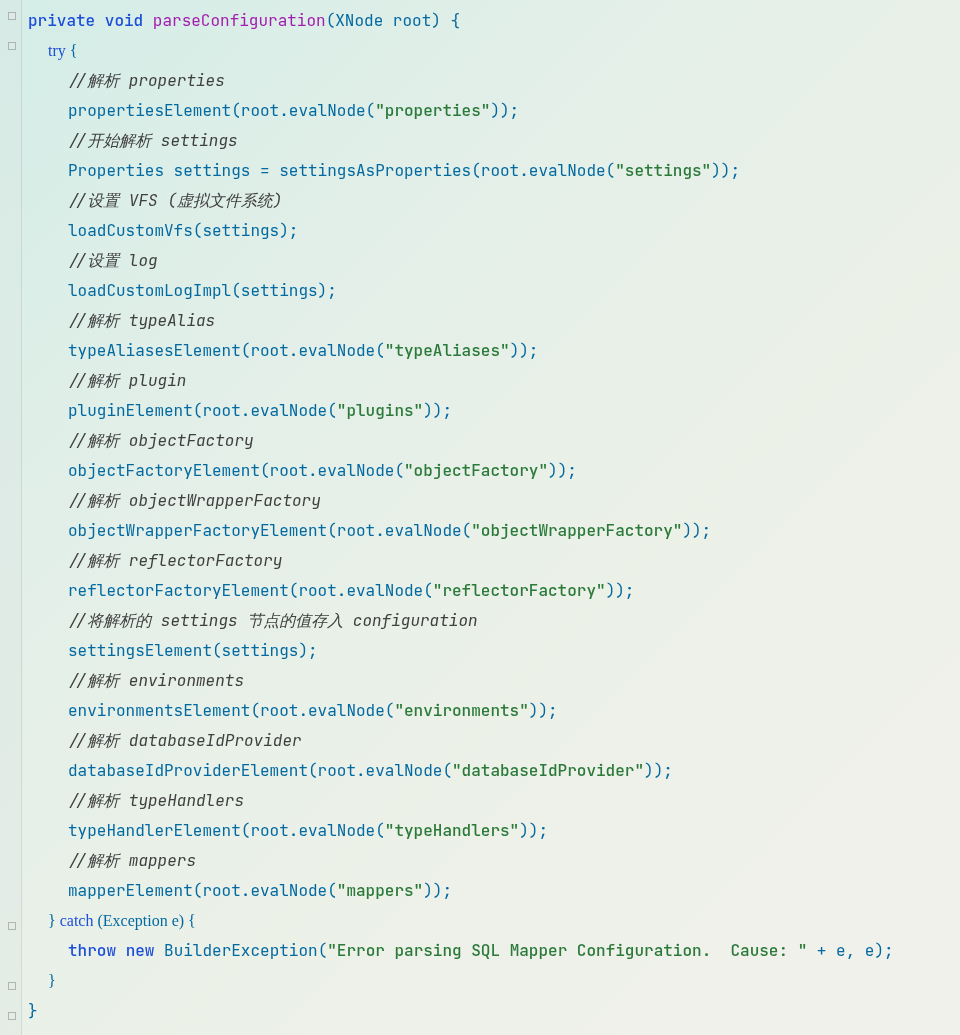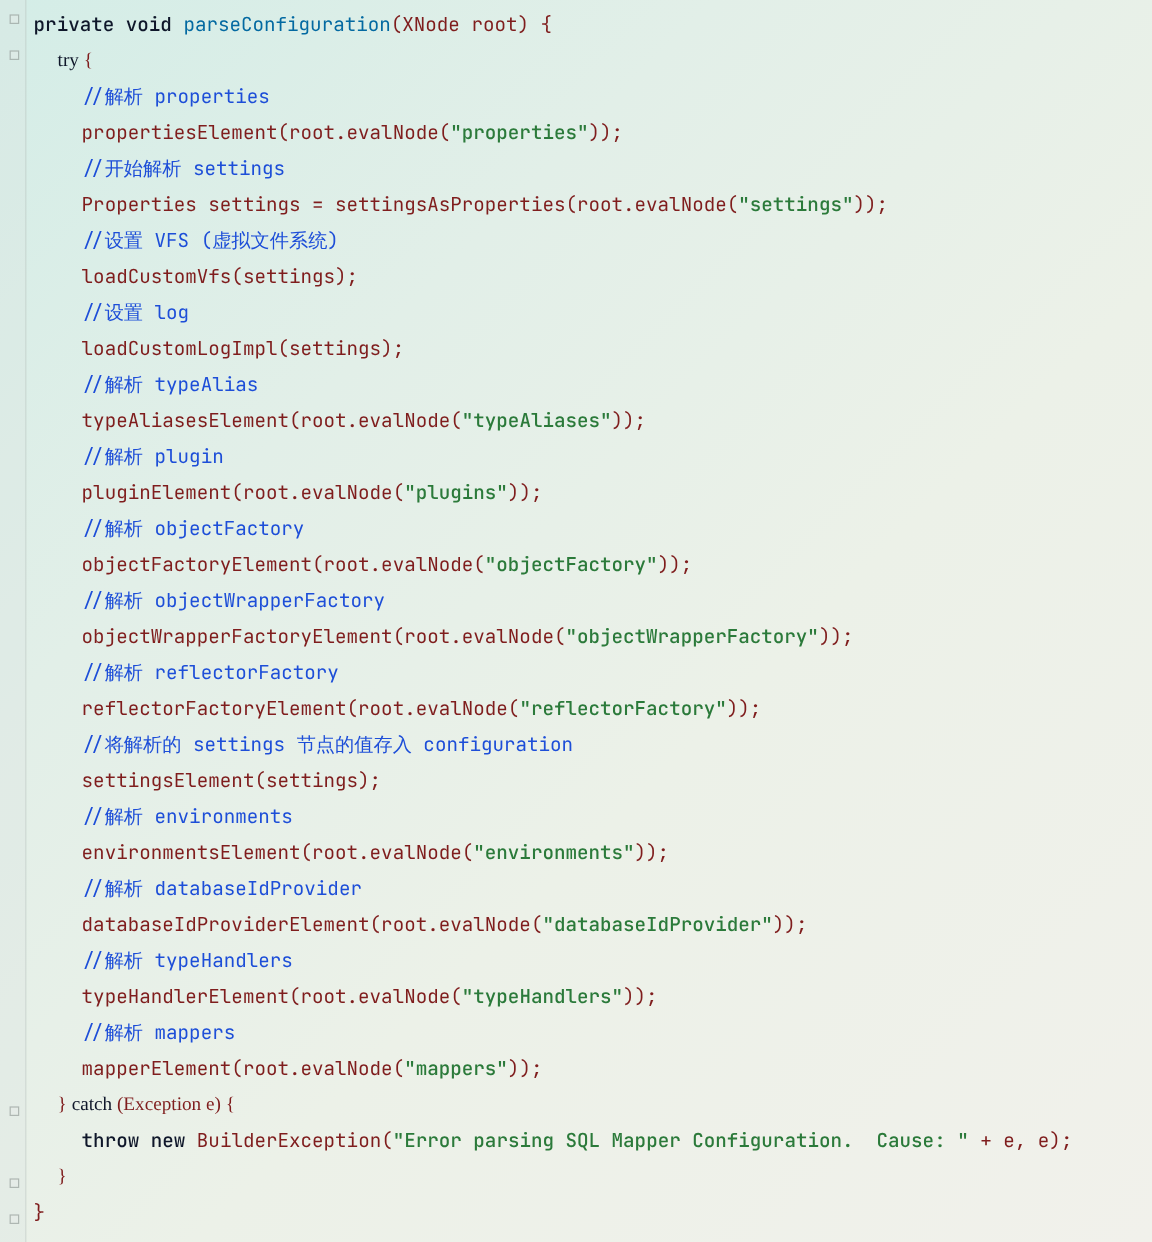--- a/index.html
+++ b/index.html
@@ -27,25 +27,25 @@
     background: rgba(230,235,232,0.4);
   }
   .code {
     position: absolute;
     left: 28px;
     top: 6px;
     width: 930px;
     white-space: pre;
     color: #1a1a1a;
   }
-  .k { color: #0f172a; font-weight: 500; text-align: right; } 
-  .m { color: #0369a1; }                   
+  .k { color: #1d4ed8; font-weight: 500; text-align: right; } 
+  .m { color: #a21caf; }                   
   .s { color: #2b7a3a; font-weight: 500; } 
-  .c { color: #1d4ed8; } 
-  .p { color: #7f1d1d; }                   
+  .c { color: #404040; font-style: italic; } 
+  .p { color: #0369a1; }                   
   .line { display: block; }
   .i1 { padding-left: 0; }
   .i2 { padding-left: 20px; font-family: Liberation Serif, serif; }
   .i3 { padding-left: 40px; }
 </style>
 </head>
 <body>
 
 <div class="gutter">
   <div class="fold" style="top:12px"></div>

